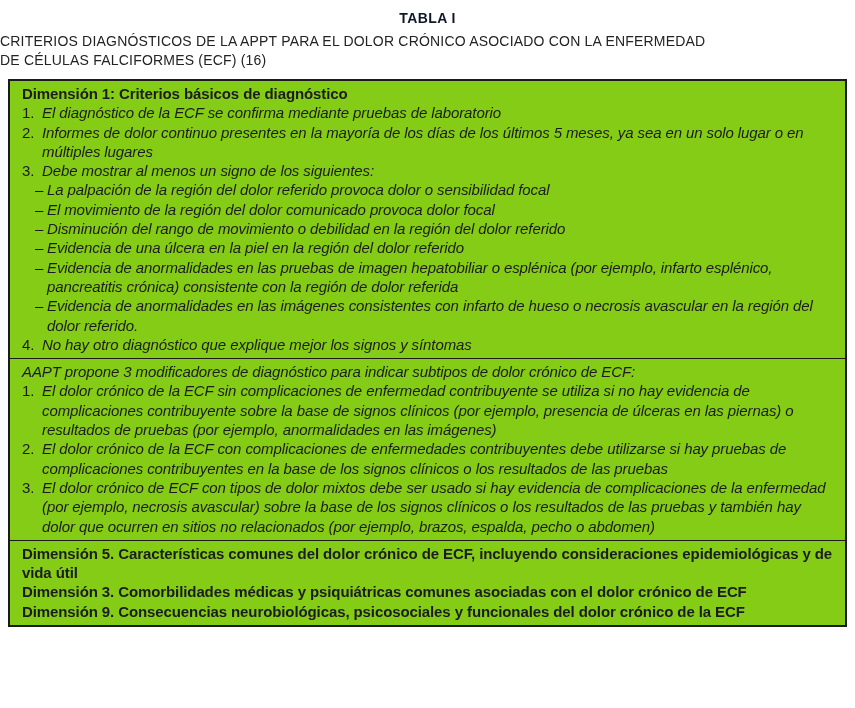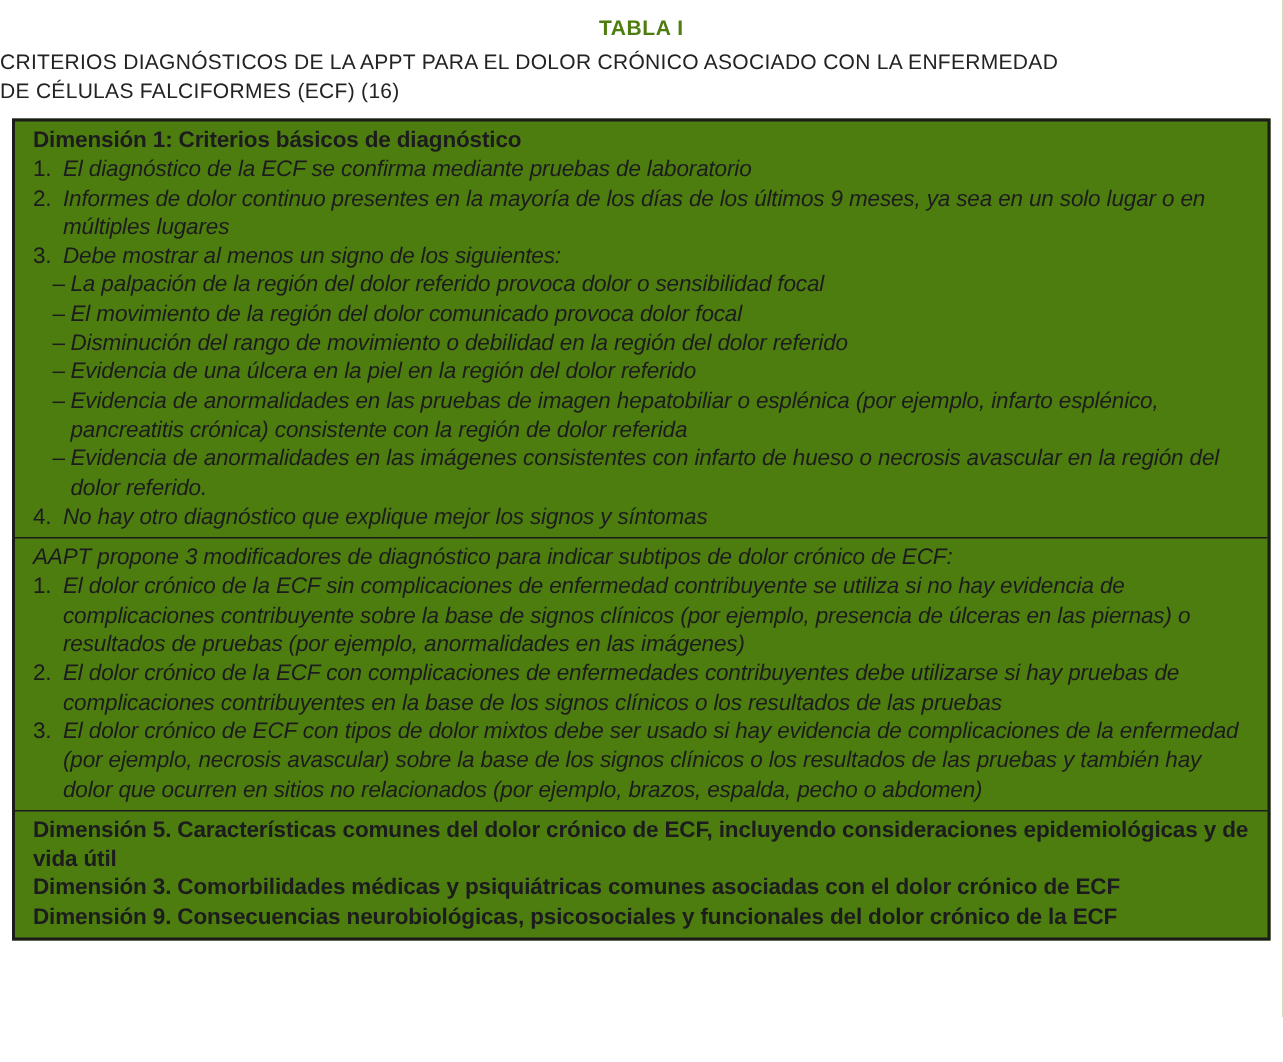--- a/index.html
+++ b/index.html
@@ -15,38 +15,38 @@
     overflow: hidden;
   }
   .page {
     padding-top: 9px;
   }
   .table-label {
     text-align: center;
     font-size: 14px;
     font-weight: bold;
     letter-spacing: 0.4px;
-    color: #4d7c0f;
+    color: #0f172a;
     line-height: 19px;
   }
   .title {
     margin-top: 4px;
   }
   .title-line {
     text-align: left;
     font-size: 14px;
     letter-spacing: 0.2px;
     color: #232326;
     line-height: 19px;
     font-weight: 500;
   }
   .box {
     margin: 9px 8px 0 8px;
     border: 2px solid #1b1b1b;
-    background: #4d7c0f;
+    background: #84cc16;
   }
   .section {
     padding: 3px 10px 4px 12px;
     font-size: 15px;
     line-height: 19.3px;
     letter-spacing: -0.1px;
   }
   .section + .section {
     border-top: 1.5px solid #1b1b1b;
   }
@@ -94,21 +94,21 @@
     <div class="section">
       <div class="sec-heading">Dimensión 1: Criterios básicos de diagnóstico</div>
 
       <div class="item">
         <span class="marker">1.</span>
         <span class="text">El diagnóstico de la ECF se confirma mediante pruebas de laboratorio</span>
       </div>
 
       <div class="item">
         <span class="marker">2.</span>
-        <span class="text">Informes de dolor continuo presentes en la mayoría de los días de los últimos 9 meses, ya sea en un solo lugar o en múltiples lugares</span>
+        <span class="text">Informes de dolor continuo presentes en la mayoría de los días de los últimos 5 meses, ya sea en un solo lugar o en múltiples lugares</span>
       </div>
 
       <div class="item">
         <span class="marker">3.</span>
         <span class="text">Debe mostrar al menos un signo de los siguientes:</span>
       </div>
 
       <div class="item sub">
         <span class="marker">–</span>
         <span class="text">La palpación de la región del dolor referido provoca dolor o sensibilidad focal</span>

